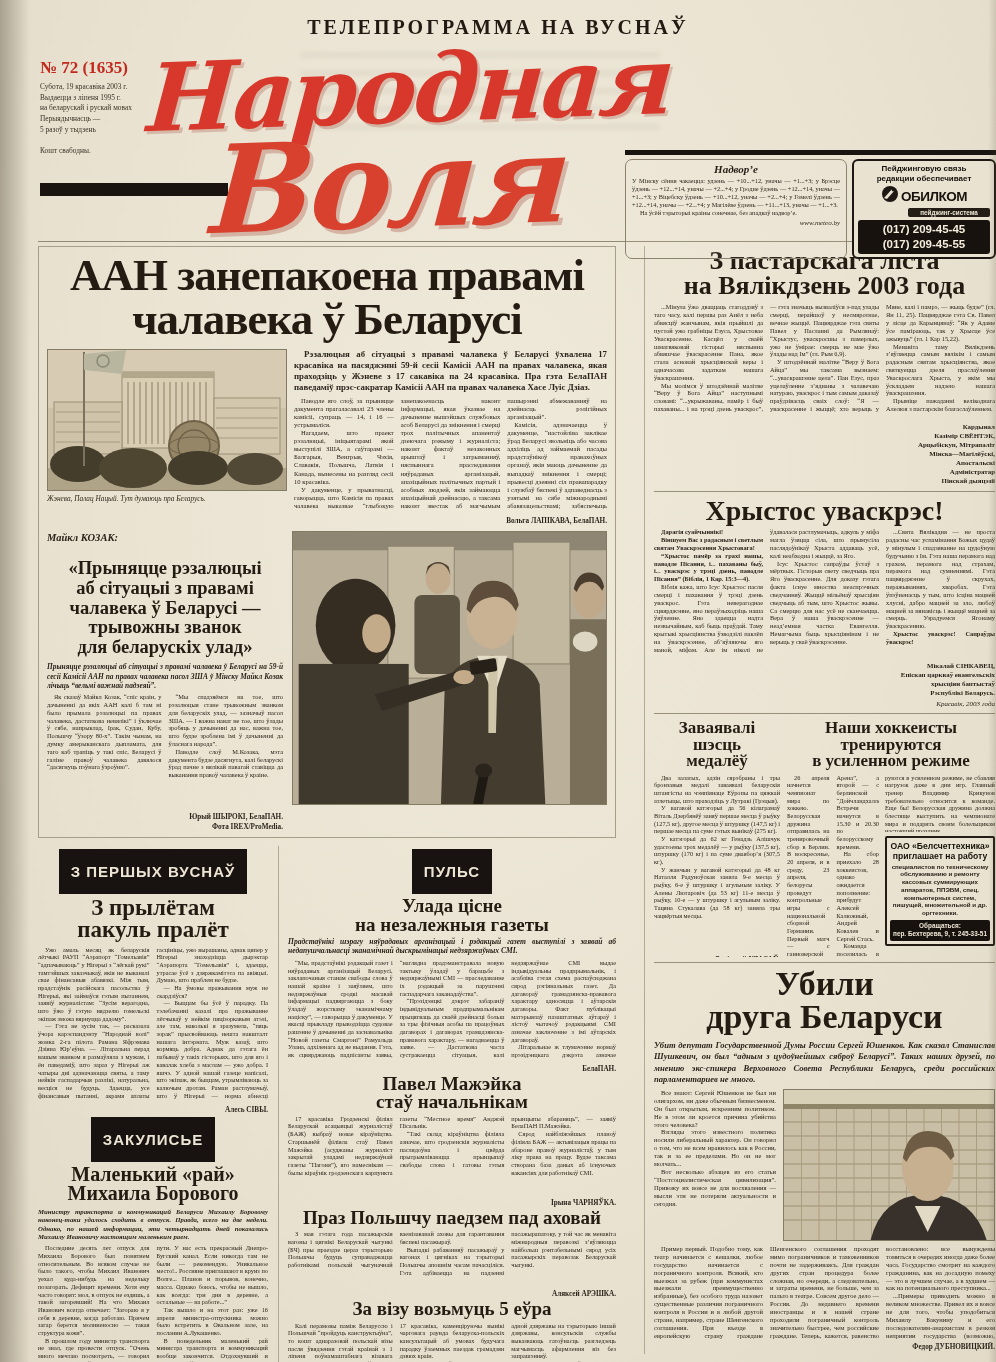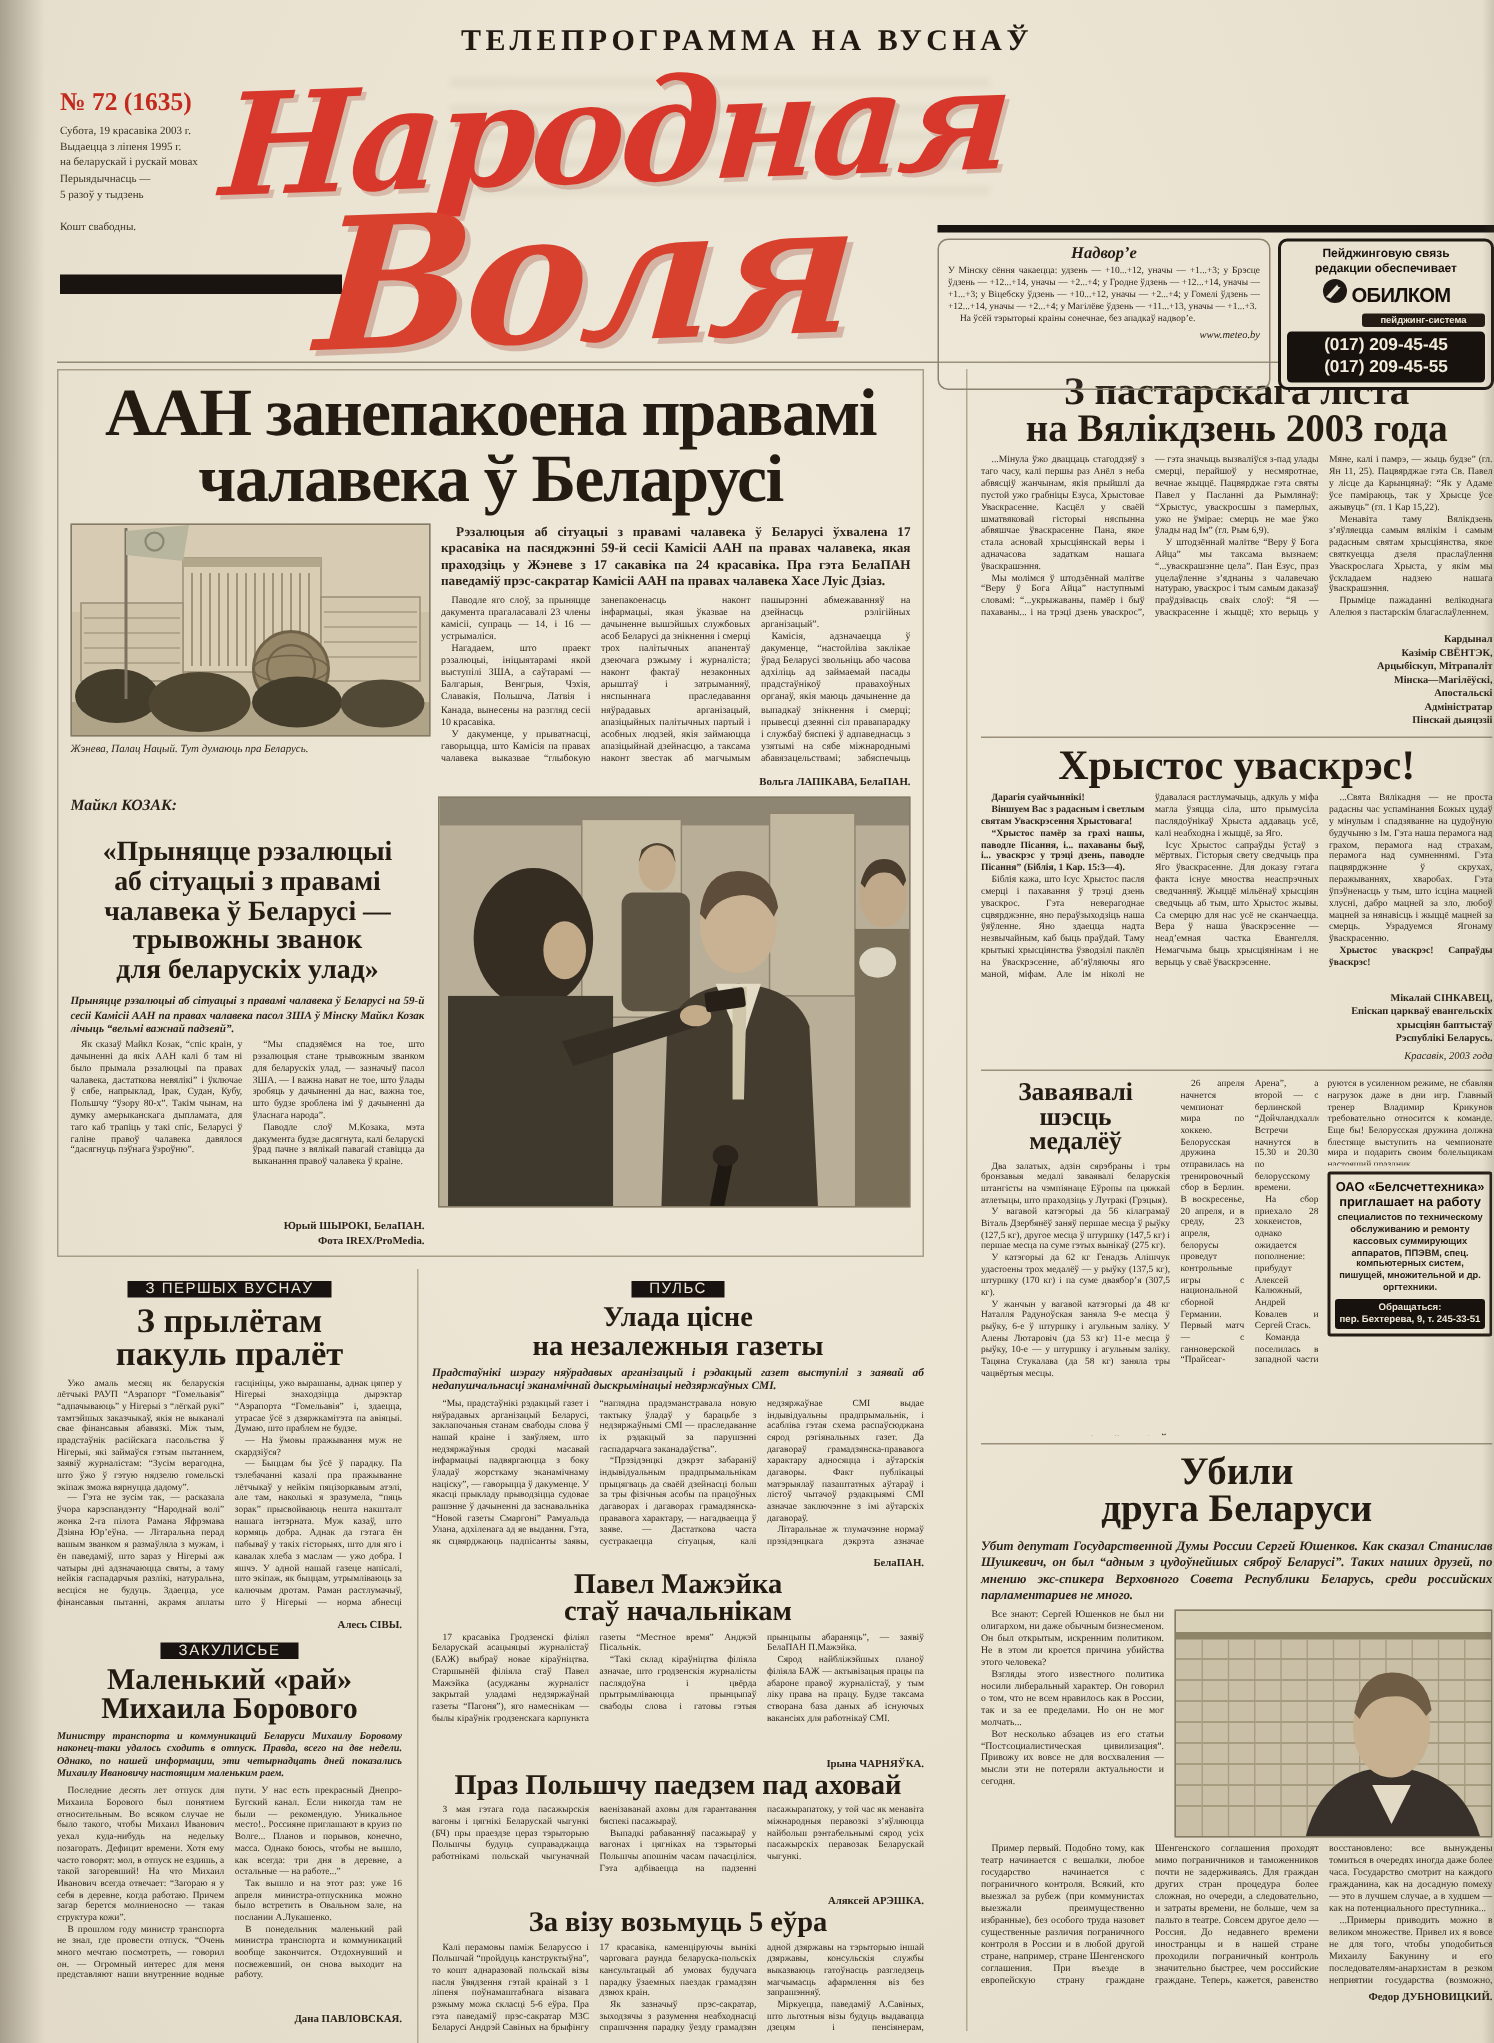--- a/index.html
+++ b/index.html
@@ -59,21 +59,21 @@
 
   .hl{font-weight:bold;text-align:center;color:#241b12;line-height:.97;}
   .bc{font-size:6.6px;line-height:1.22;text-align:justify;color:#2c241b;}
   .bc p{margin:0;text-indent:7px;}
   .bc p.b{font-weight:bold;}
   .c2{column-count:2;column-gap:7px;overflow:hidden;}
   .c3{column-count:3;column-gap:7px;overflow:hidden;}
   .sig{font-weight:bold;font-size:7.2px;text-align:right;margin-top:2px;}
   .kickrow{text-align:center;margin:3px 0;}
   .kick{display:inline-block;background:#181310;color:#ece5d4;font-family:"Liberation Sans",sans-serif;
-    font-weight:normal;font-size:10px;letter-spacing:1px;padding:0 12px;}
+    font-weight:bold;font-size:15px;letter-spacing:1px;padding:14px 12px;}
   .hr{border:none;border-top:1px solid #9a8f7a;margin:5px 0;}
   .caption{font-size:7.3px;font-style:italic;margin-top:3px;color:#2f271d;}
   .photo{display:block;background:#b9ae97;}
   .photo svg{display:block;width:100%;height:100%;}
 
   
   .aanbox{border:1px solid #a89d87;padding:5px 8px 6px;}
   .aan-hl{font-size:45px;letter-spacing:-1px;margin:2px 0 8px;}
   .aanrow1{display:flex;gap:9px;}
   .unwrap{width:238px;flex:0 0 auto;}
@@ -115,21 +115,21 @@
   .hockcols{flex:1;height:196px;font-size:6.3px;}
   .hockright{width:110px;flex:0 0 auto;}
   .hocktail{font-size:6.3px;height:58px;overflow:hidden;}
   .jobad{margin-top:4px;border:2px solid #241d15;border-radius:2px;padding:3px;background:#e9e2d0;
     font-family:"Liberation Sans",sans-serif;text-align:center;}
   .jobad .t1{font-weight:bold;font-size:8.6px;color:#17110b;}
   .jobad .t2{font-weight:bold;font-size:8.6px;color:#17110b;margin-bottom:2px;}
   .jobad .jb{font-weight:bold;font-size:6.2px;line-height:1.25;color:#2a221a;}
   .jobad .jc{margin-top:3px;background:#17120e;color:#f0e9d8;font-weight:bold;font-size:6.4px;
     padding:2px 1px;border-radius:2px;line-height:1.3;}
-  .ubili-hl{font-size:26px;margin:3px 0 6px;}
+  .ubili-hl{font-size:34px;margin:3px 0 6px;}
   .ublead{font-weight:bold;font-style:italic;font-size:8.6px;line-height:1.3;text-align:justify;margin-bottom:4px;}
   .ubrow{display:flex;gap:7px;}
   .ubtext{width:122px;flex:0 0 auto;height:150px;overflow:hidden;font-size:6.5px;}
   .ubphoto{flex:1;height:150px;border:1px solid #857a64;}
   .ubcols{height:96px;margin-top:4px;font-size:6.5px;}
 </style>
 </head>
 <body>
 
 <div class="page">
@@ -428,20 +428,24 @@
           </h3>
           <div class="bc medbody">
             <p>Два залатых, адзін сярэбраны і тры бронзавыя медалі заваявалі беларускія штангісты на чэмпіянаце Еўропы па цяжкай атлетыцы, што праходзіць у Лутракі (Грэцыя).</p>
             <p>У вагавой катэгорыі да 56 кілаграмаў Віталь Дзербянёў заняў першае месца ў рыўку (127,5 кг), другое месца ў штуршку (147,5 кг) і першае месца па суме гэтых вынікаў (275 кг).</p>
             <p>У катэгорыі да 62 кг Генадзь Алішчук удастоены трох медалёў — у рыўку (137,5 кг), штуршку (170 кг) і па суме дваябор’я (307,5 кг).</p>
             <p>У жанчын у вагавой катэгорыі да 48 кг Наталля Радуноўская заняла 9-е месца ў рыўку, 6-е ў штуршку і агульным заліку. У Алены Лютаровіч (да 53 кг) 11-е месца ў рыўку, 10-е — у штуршку і агульным заліку. Тацяна Стукалава (да 58 кг) заняла тры чацвёртыя месцы.</p>
           </div>
           <div class="sig">Дзмітрый УЛАСАЎ.</div>
         </article>
         <article class="hockey">
+          <h3 class="hl hockey-hl">
+            <div>Наши хоккеисты тренируются</div>
+            <div>в усиленном режиме</div>
+          </h3>
           <div class="hockrow">
             <div class="bc c2 hockcols">
               <p>26 апреля начнется чемпионат мира по хоккею. Белорусская дружина отправилась на тренировочный сбор в Берлин. В воскресенье, 20 апреля, и в среду, 23 апреля, белорусы проведут контрольные игры с национальной сборной Германии. Первый матч — с ганноверской “Прайсеаг-Арена”, а второй — с берлинской “Дойчландхалле”. Встречи начнутся в 15.30 и 20.30 по белорусскому времени.</p>
               <p>На сбор приехало 28 хоккеистов, однако ожидается пополнение: прибудут Алексей Калюжный, Андрей Ковалев и Сергей Стась.</p>
               <p>Команда поселилась в западной части немецкой столицы, в отеле “Сорат”. Базу для тренировок предоставил берлинский “Кэпиталз” — клуб, цвета которого защищал наш хоккеист Андрей Мезин.</p>
 
             </div>
             <div class="hockright">
               <div class="bc hocktail">руются в усиленном режиме, не сбавляя нагрузок даже в дни игр. Главный тренер Владимир Крикунов требовательно относится к команде. Еще бы! Белорусская дружина должна блестяще выступить на чемпионате мира и подарить своим болельщикам настоящий праздник.</div>
               <div class="jobad">

